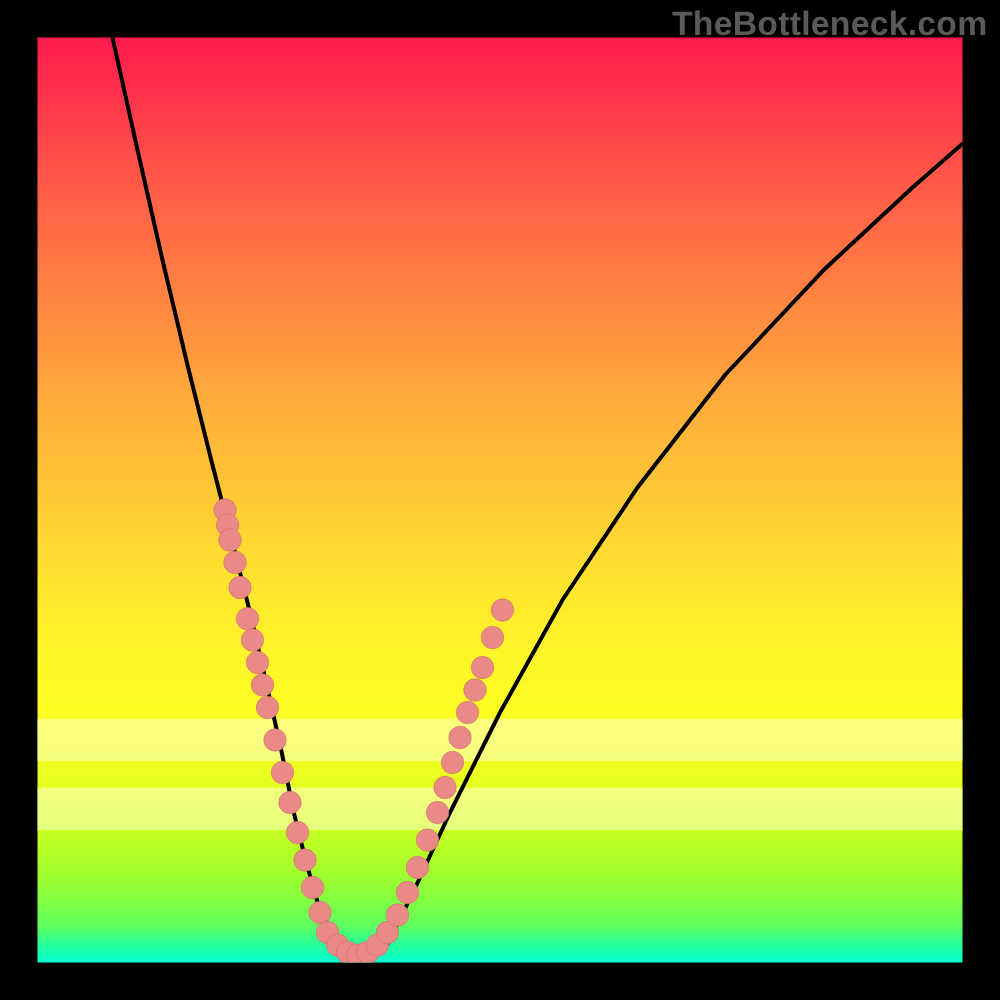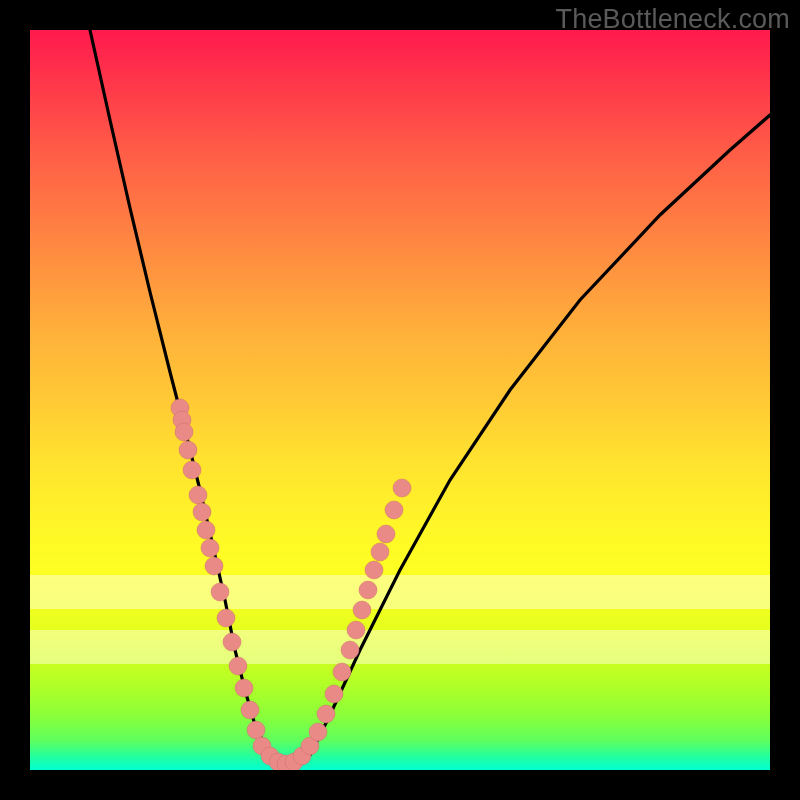--- a/index.html
+++ b/index.html
@@ -53,21 +53,21 @@
     width: 100%;
     background: rgba(255,255,220,0.5);
   }
   .watermark {
     position: absolute;
     top: 4px;
     right: 10px;
     color: #5a5a5a;
     font-size: 27px;
     letter-spacing: 0.2px;
-    font-weight: 400;
+    font-weight: 700;
   }
   svg.curve {
     position: absolute;
     left: 0;
     top: 0;
     width: 740px;
     height: 740px;
   }
   .dot {
     fill: #e98a87;

